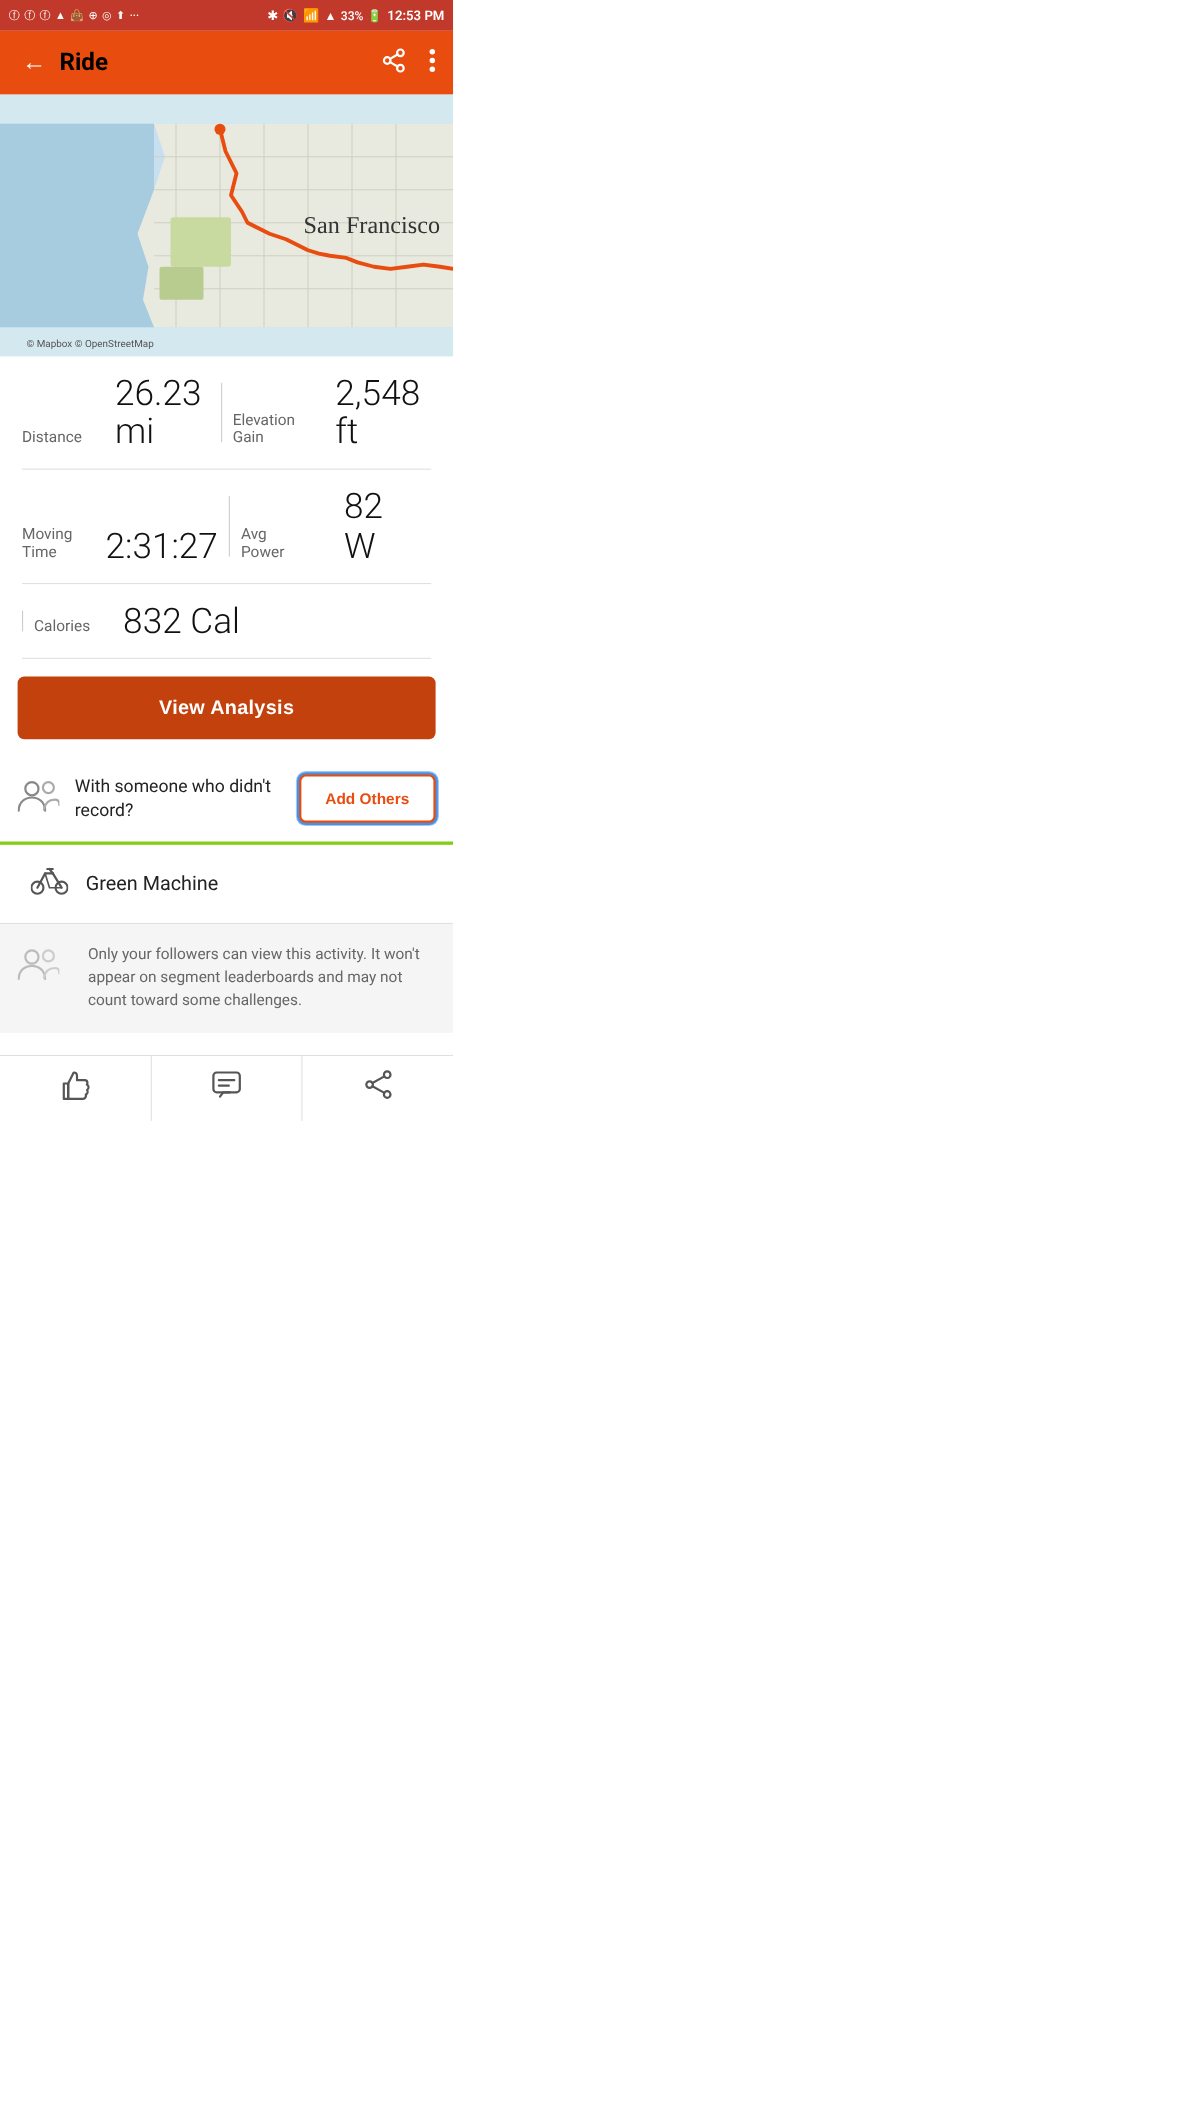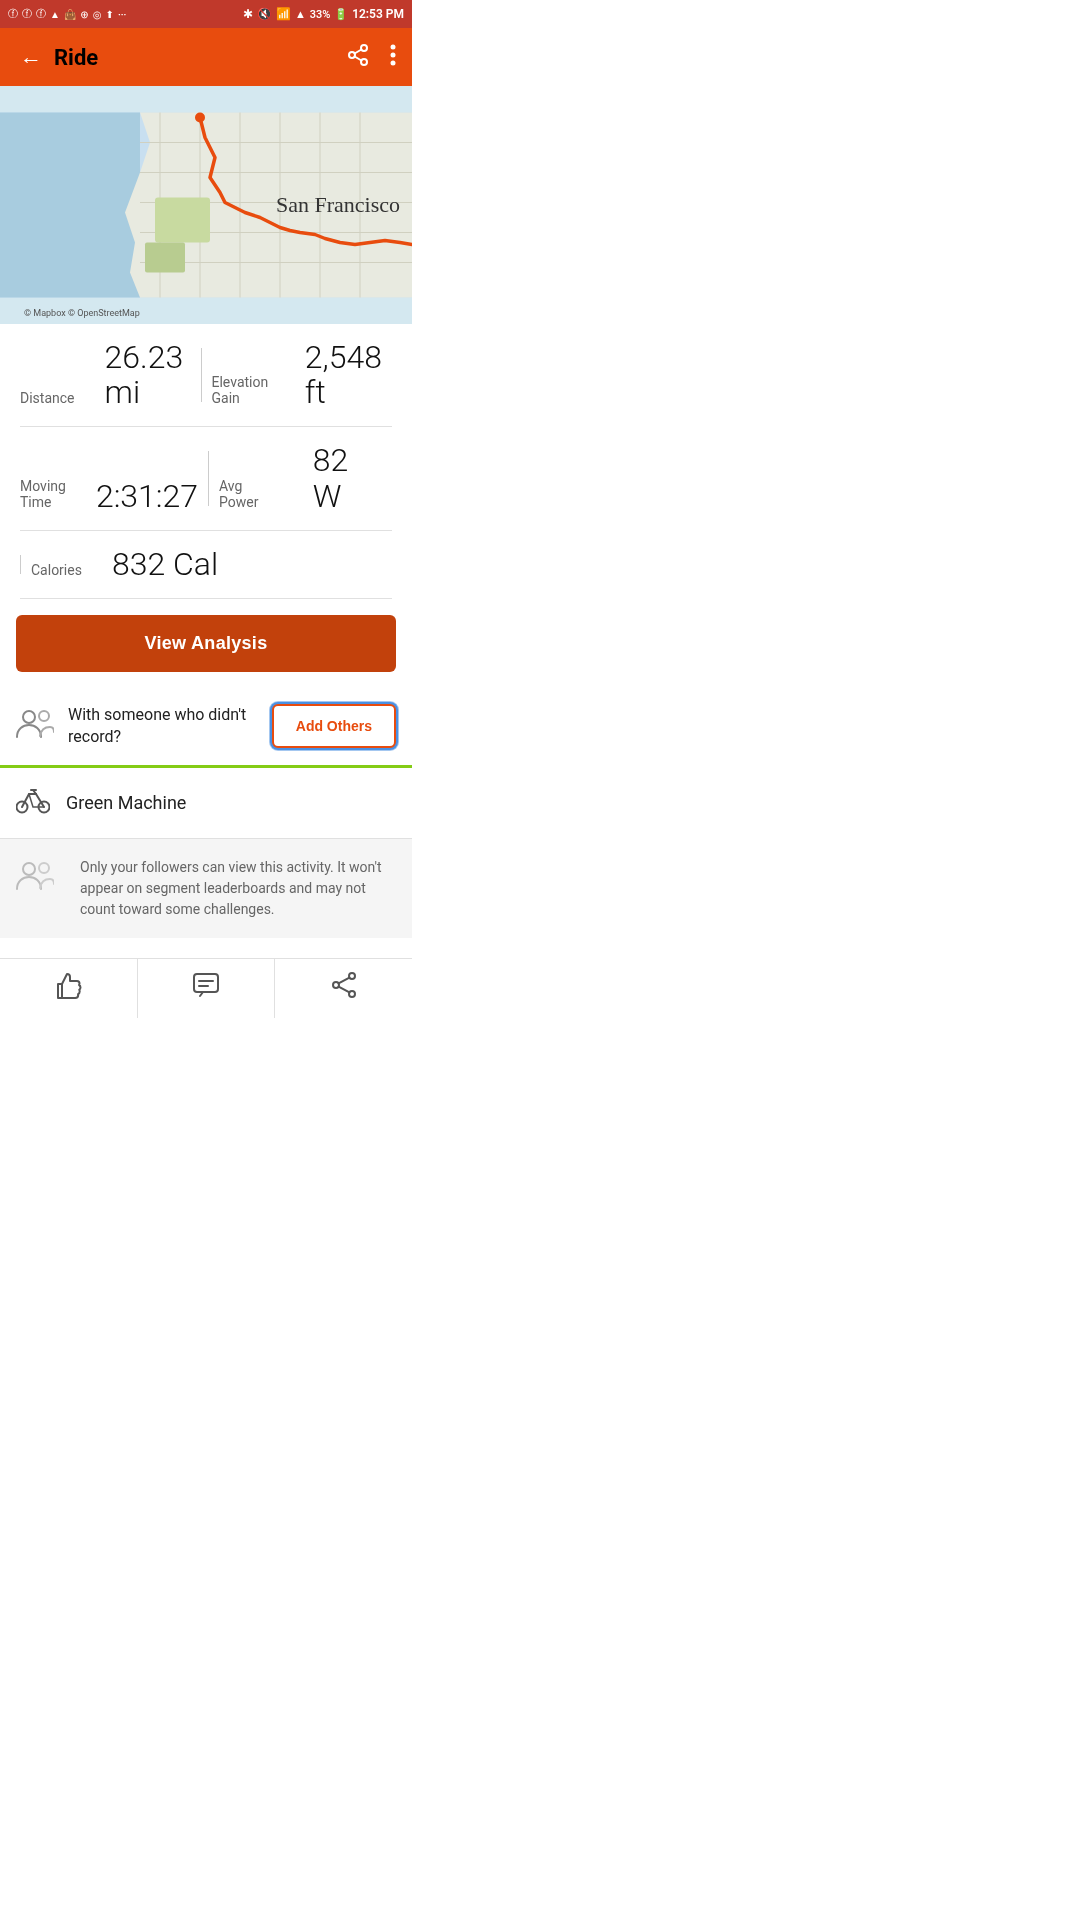--- a/index.html
+++ b/index.html
@@ -199,21 +199,21 @@
       font-weight: 600;
       cursor: pointer;
       white-space: nowrap;
       box-shadow: 0 0 0 2px #4a90e2, 0 0 0 3px rgba(74,144,226,0.5);
     }
 
     
     .bike-section {
       display: flex;
       align-items: center;
-      padding: 18px 16px;
+      padding: 18px 28px;
       border-bottom: 1px solid #e0e0e0;
     }
 
     .bike-icon {
       color: #555;
       font-size: 26px;
       margin-right: 16px;
     }
 
     .bike-name {

